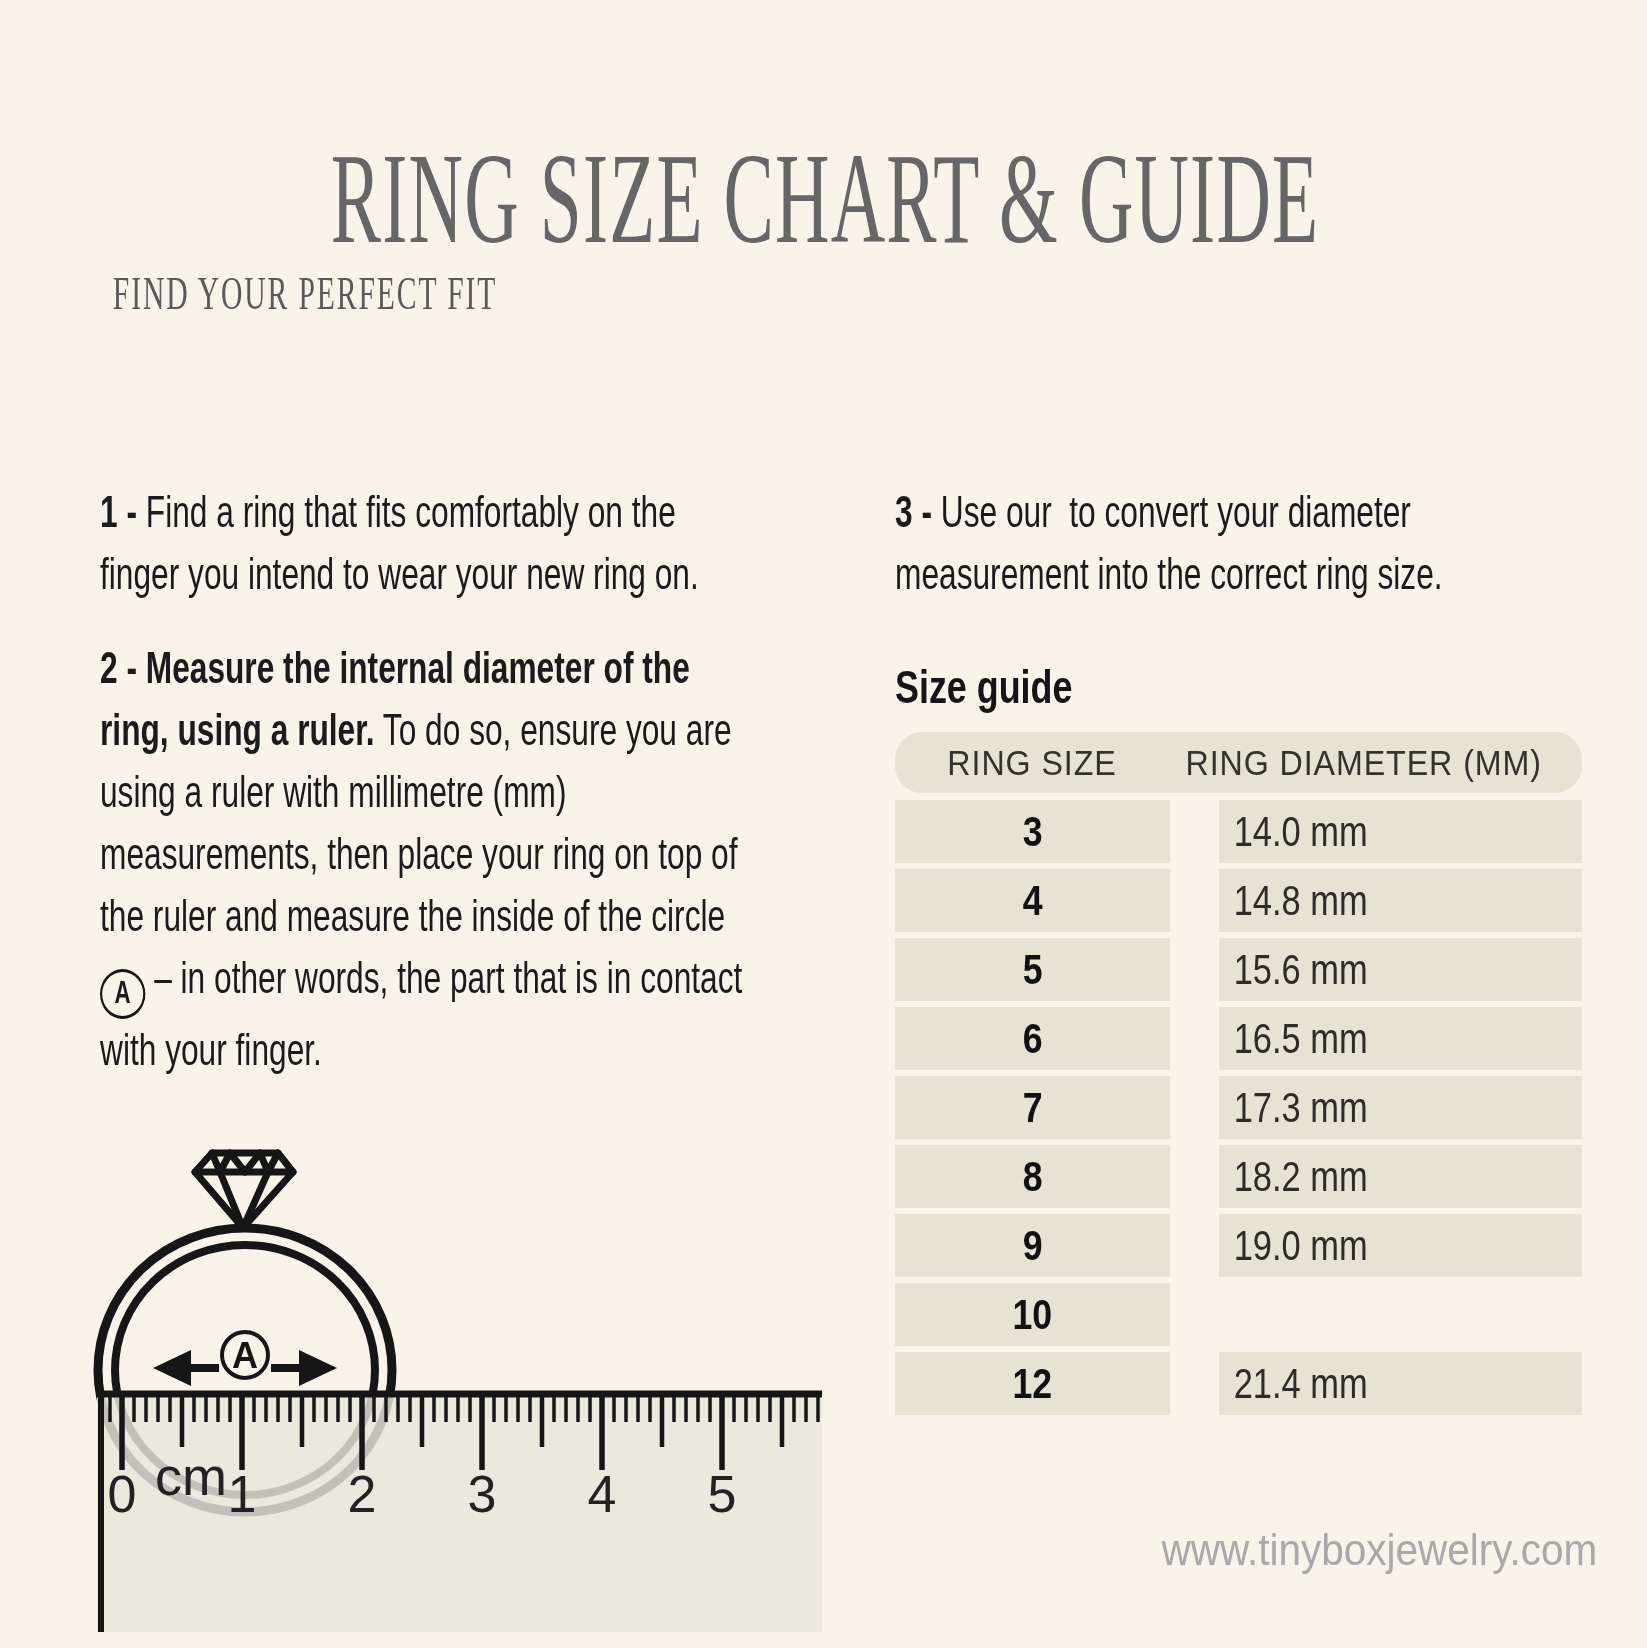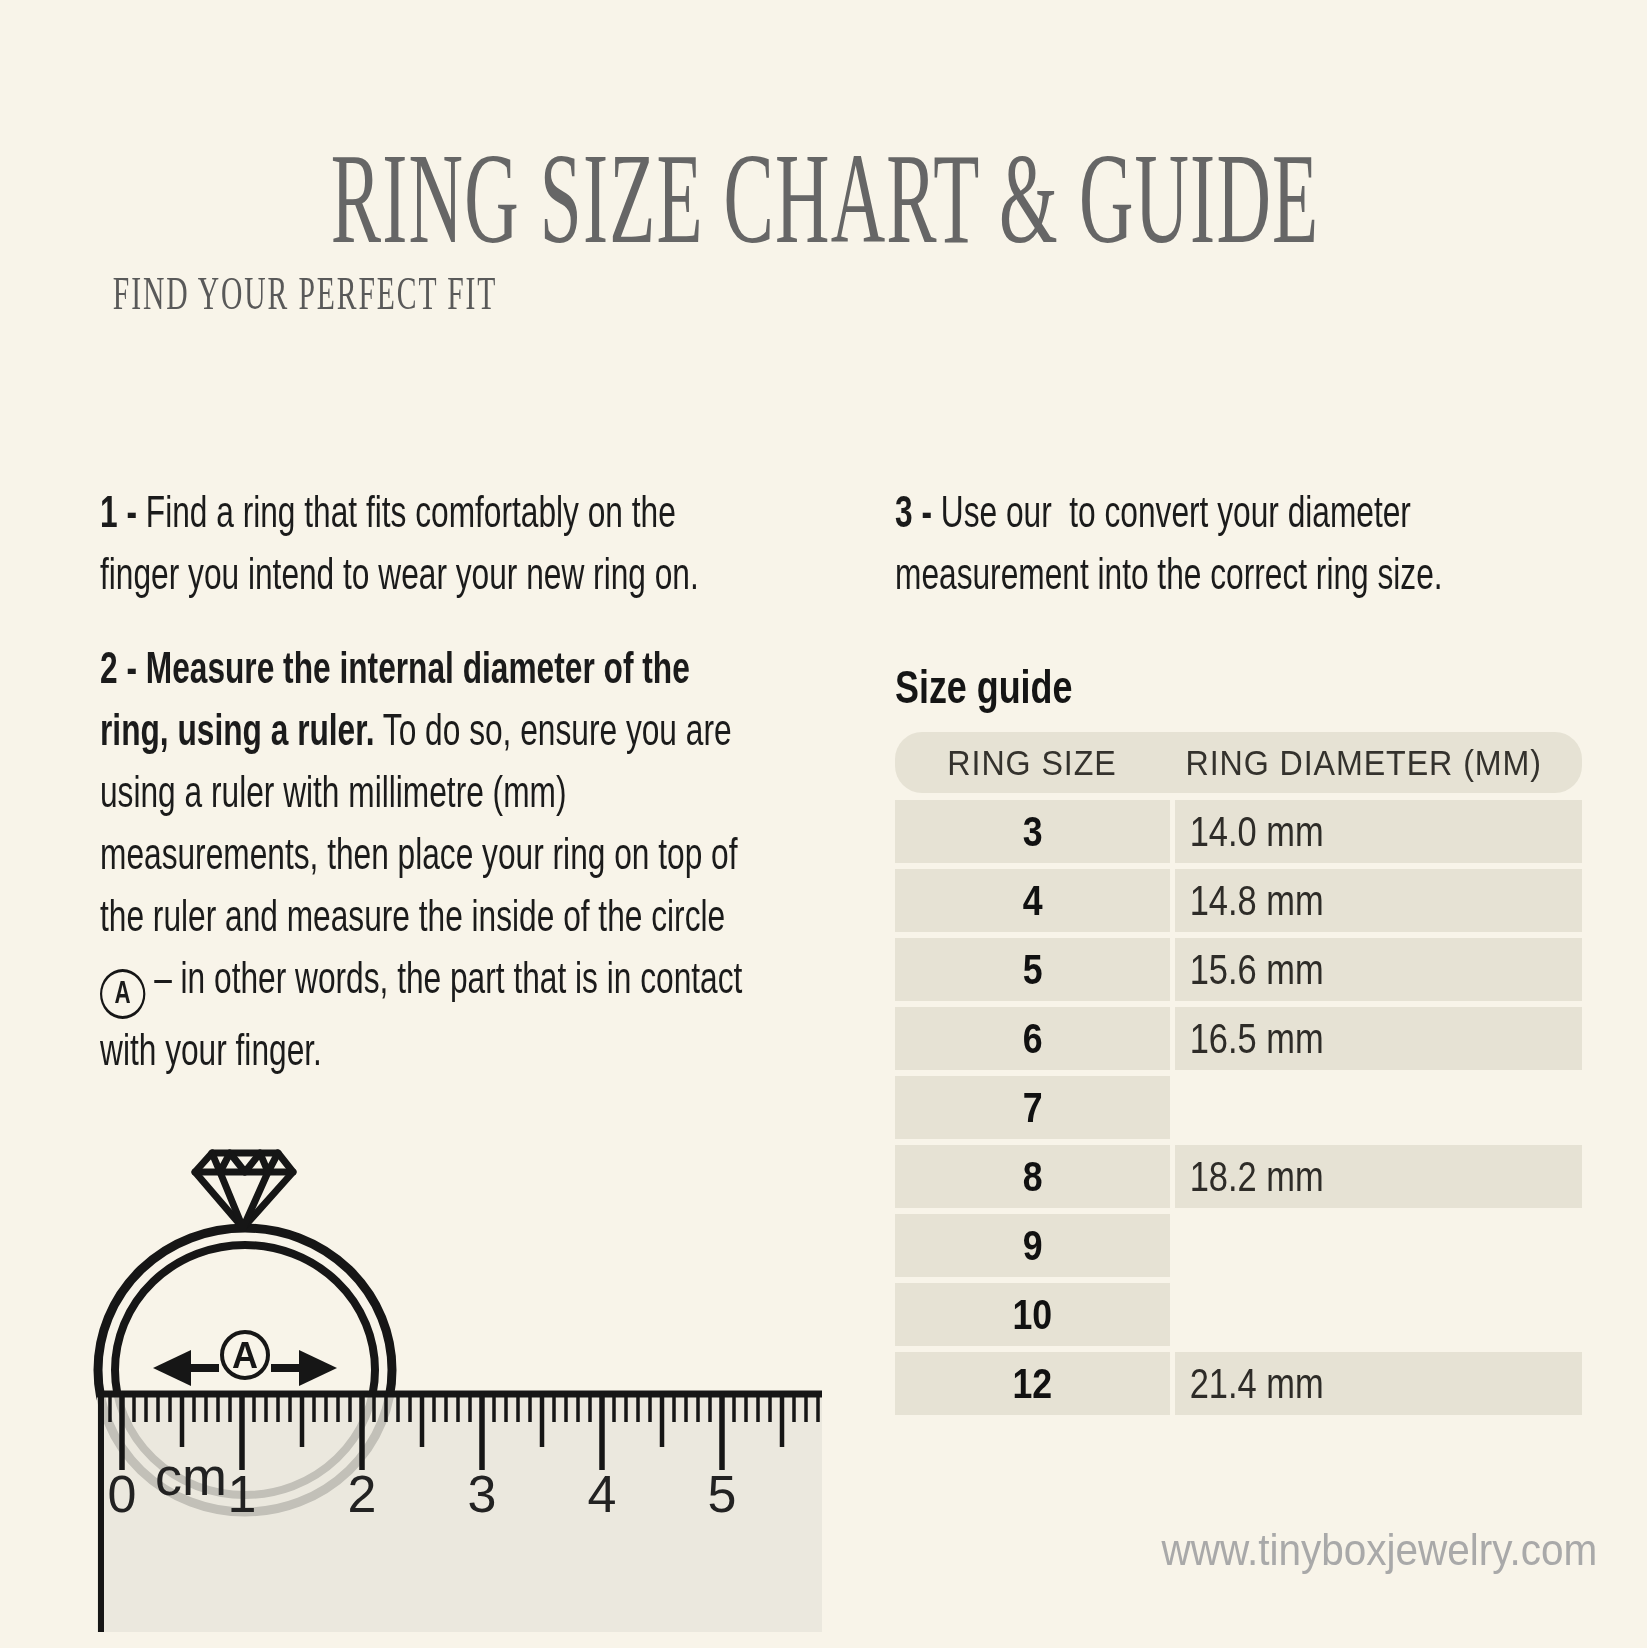--- a/index.html
+++ b/index.html
@@ -47,21 +47,21 @@
   #size-heading{
     position:absolute;left:895px;top:660px;font-size:46px;font-weight:700;
     transform:scaleX(0.78);transform-origin:0 0;white-space:nowrap;color:#151515;
   }
   #size-table{position:absolute;left:895px;top:732px;width:687px;}
   .thead{display:flex;height:61px;background:var(--table-cell);margin-bottom:7px;border-radius:27px;}
   .trow{display:flex;height:63px;margin-bottom:6px;}
   .cell-size{width:275px;display:flex;align-items:center;justify-content:center;}
   .cell-diam{flex:1;display:flex;align-items:center;}
   .trow .cell-size{background:var(--table-cell);margin-right:5px;}
-  .trow .cell-diam{background:var(--table-cell);}
+  .trow .cell-diam{background:var(--table-cell);margin-left:44px;}
   .th-text{font-size:35px;font-weight:300;letter-spacing:1px;color:#34322d;transform:scaleX(0.92);white-space:nowrap;}
   .size-val{font-size:42px;font-weight:700;color:#111;transform:scaleX(0.85);}
   .diam-val{font-size:42px;font-weight:300;color:#2e2c28;transform:scaleX(0.82);white-space:nowrap;}
   
   #footer{
     position:absolute;top:1524px;right:50px;font-size:45px;font-weight:300;
     color:var(--footer-text);transform:scaleX(0.9);transform-origin:100% 0;white-space:nowrap;
   }
   
   #illu{position:absolute;left:55px;top:1128px;}
@@ -140,32 +140,38 @@
         <span class="size-val">6</span>
       </div>
     <div class="cell-diam">
         <span class="diam-val">16.5 mm</span>
       </div>
   </div>
   <div class="trow">
     <div class="cell-size">
         <span class="size-val">7</span>
       </div>
+    <div class="cell-diam">
+        <span class="diam-val">17.3 mm</span>
+      </div>
   </div>
   <div class="trow">
     <div class="cell-size">
         <span class="size-val">8</span>
       </div>
     <div class="cell-diam">
         <span class="diam-val">18.2 mm</span>
       </div>
   </div>
   <div class="trow">
     <div class="cell-size">
         <span class="size-val">9</span>
+      </div>
+    <div class="cell-diam">
+        <span class="diam-val">19.0 mm</span>
       </div>
   </div>
   <div class="trow">
     <div class="cell-size">
         <span class="size-val">10</span>
       </div>
   </div>
   <div class="trow">
     <div class="cell-size">
         <span class="size-val">12</span>

